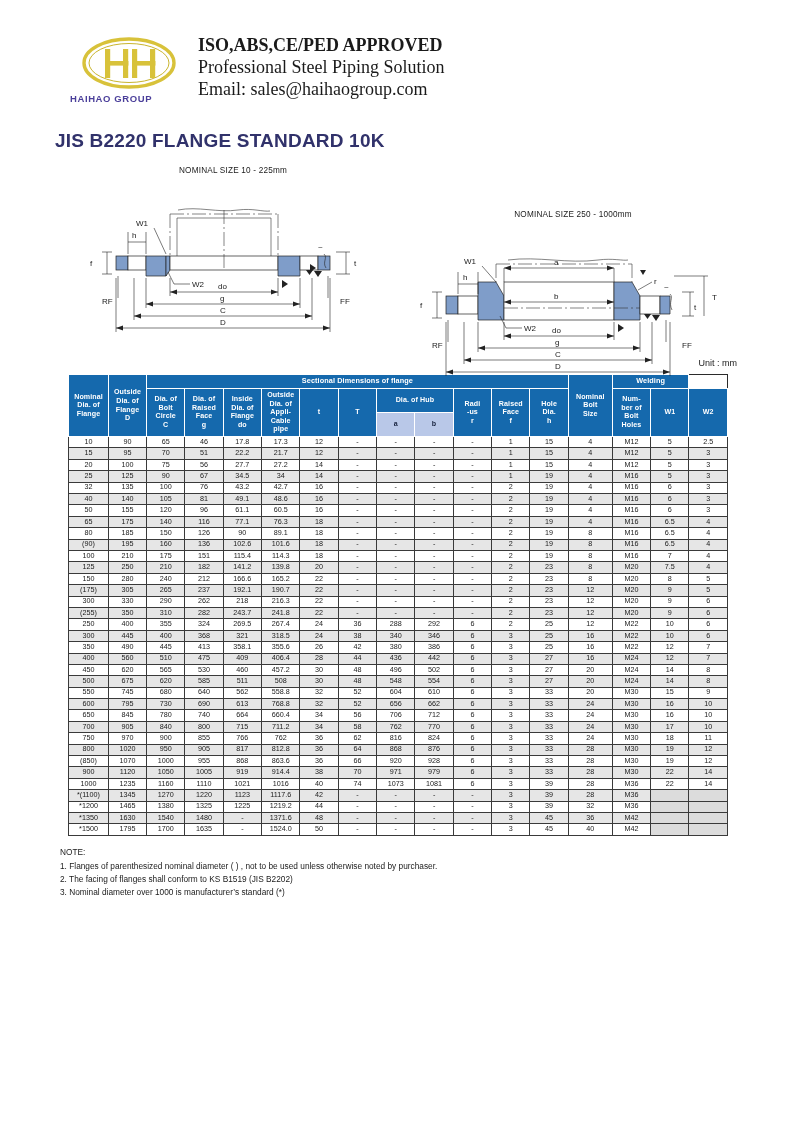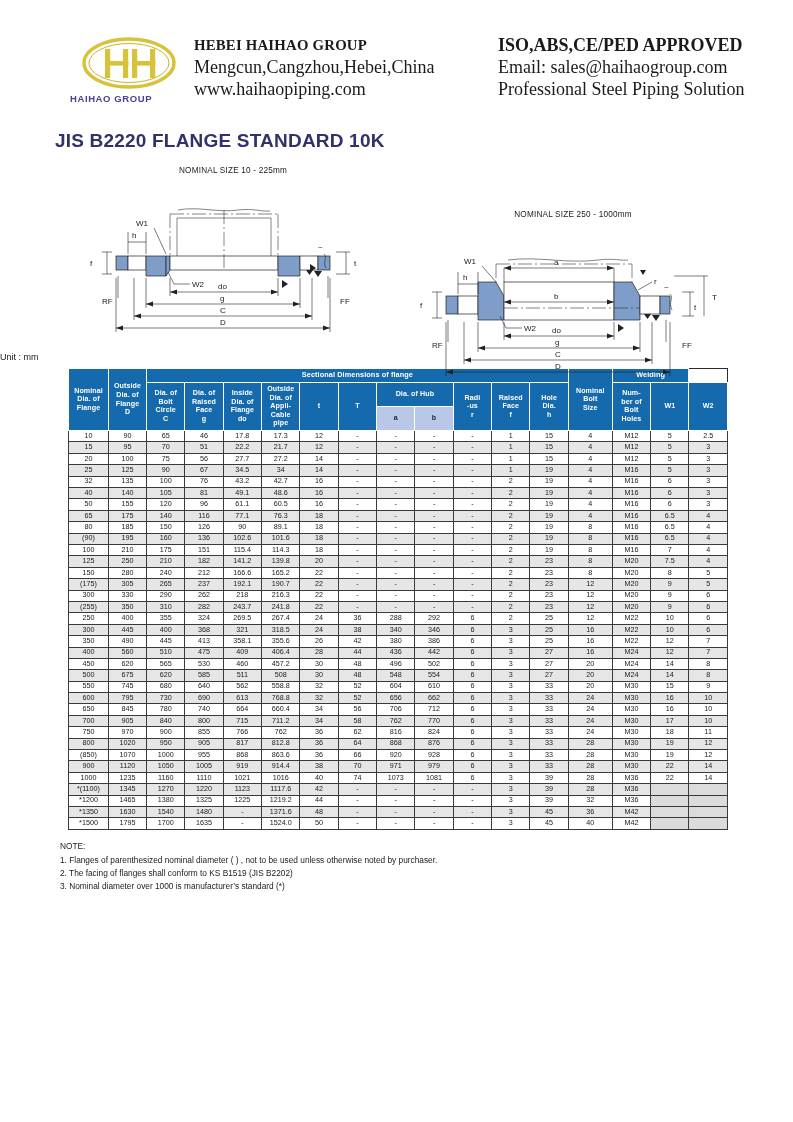--- a/index.html
+++ b/index.html
@@ -47,21 +47,21 @@
   .dwg.right { left: 408px; width: 330px; height: 176px; margin-top: 44px; }
   .dwg-cap {
     position: absolute; top: 0; left: 0; width: 100%;
     text-align: center; font-size: 8.2px; color: #1a1a1a;
     letter-spacing: .2px; font-family: "Liberation Sans", sans-serif;
   }
   .dwg svg { position: absolute; top: 14px; left: 0; }
 
   
   .unit-line {
-    padding-right: 56px; margin-top: 10px;
+    text-align: right; padding-right: 56px; margin-top: 16px;
     font-size: 9px; color: #1a1a1a;
   }
 
   
   .table-wrap { margin: 6px 0 0 68px; width: 660px; }
   table.flange {
     border-collapse: collapse; width: 660px;
     font-size: 7.1px; table-layout: fixed;
   }
   table.flange th, table.flange td {
@@ -110,30 +110,25 @@
             <rect x="26" y="25" width="23.4" height="4.6"></rect>
             <rect x="53" y="13" width="5.2" height="29"></rect>
             <rect x="71" y="13" width="5.2" height="29"></rect>
             <rect x="53" y="25" width="23.4" height="4.6"></rect>
           </g>
         </svg>
       </div>
       <div class="logo-word">HAIHAO GROUP</div>
     </div>
 
-    <div class="addr-block">
-      <div class="l1">HEBEI HAIHAO GROUP</div>
-      <div>Mengcun,Cangzhou,Hebei,China</div>
-      <div>www.haihaopiping.com</div>
-    </div>
 
     <div class="cert-block">
       <div class="l1">ISO,ABS,CE/PED APPROVED</div>
+      <div>Professional Steel Piping Solution</div>
       <div>Email: sales@haihaogroup.com</div>
-      <div>Professional Steel Piping Solution</div>
     </div>
   </div>
 
   <div class="doc-title">JIS B2220 FLANGE STANDARD  10K</div>
 
   <div class="drawings">
 
     <div class="dwg left">
       <div class="dwg-cap">NOMINAL SIZE 10 - 225mm</div>
       <svg width="310" height="162" viewBox="0 0 310 162">

